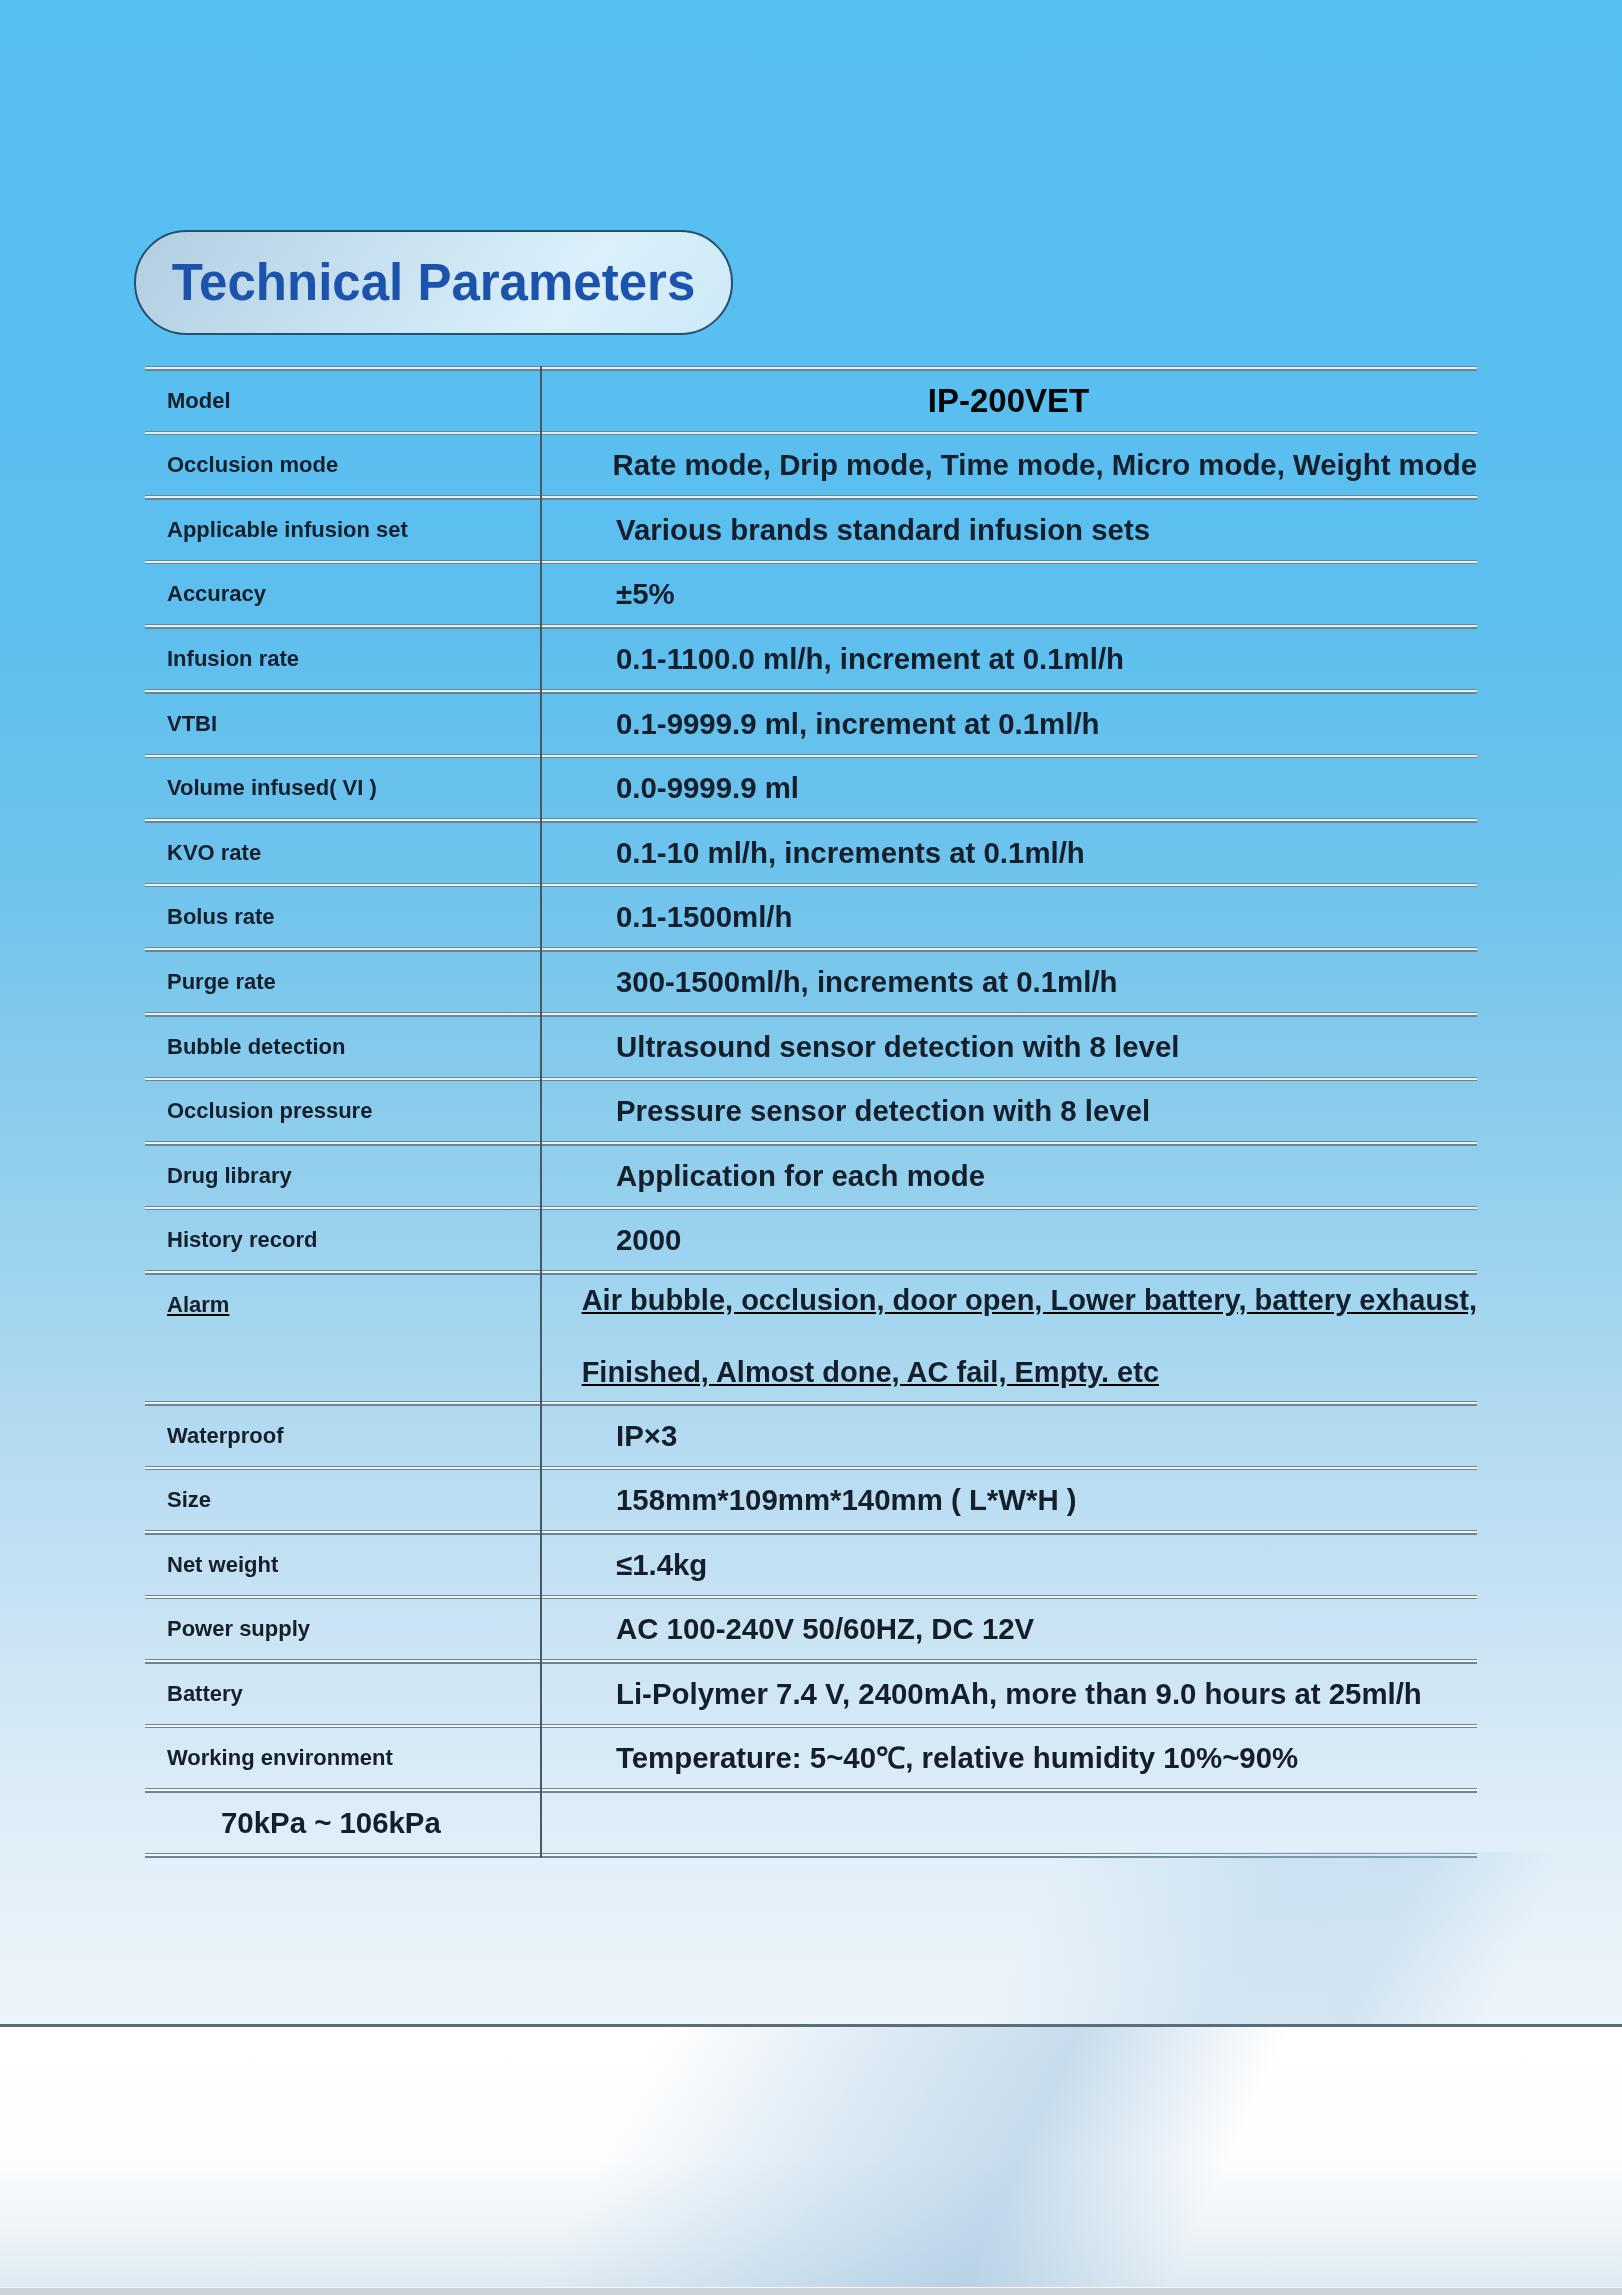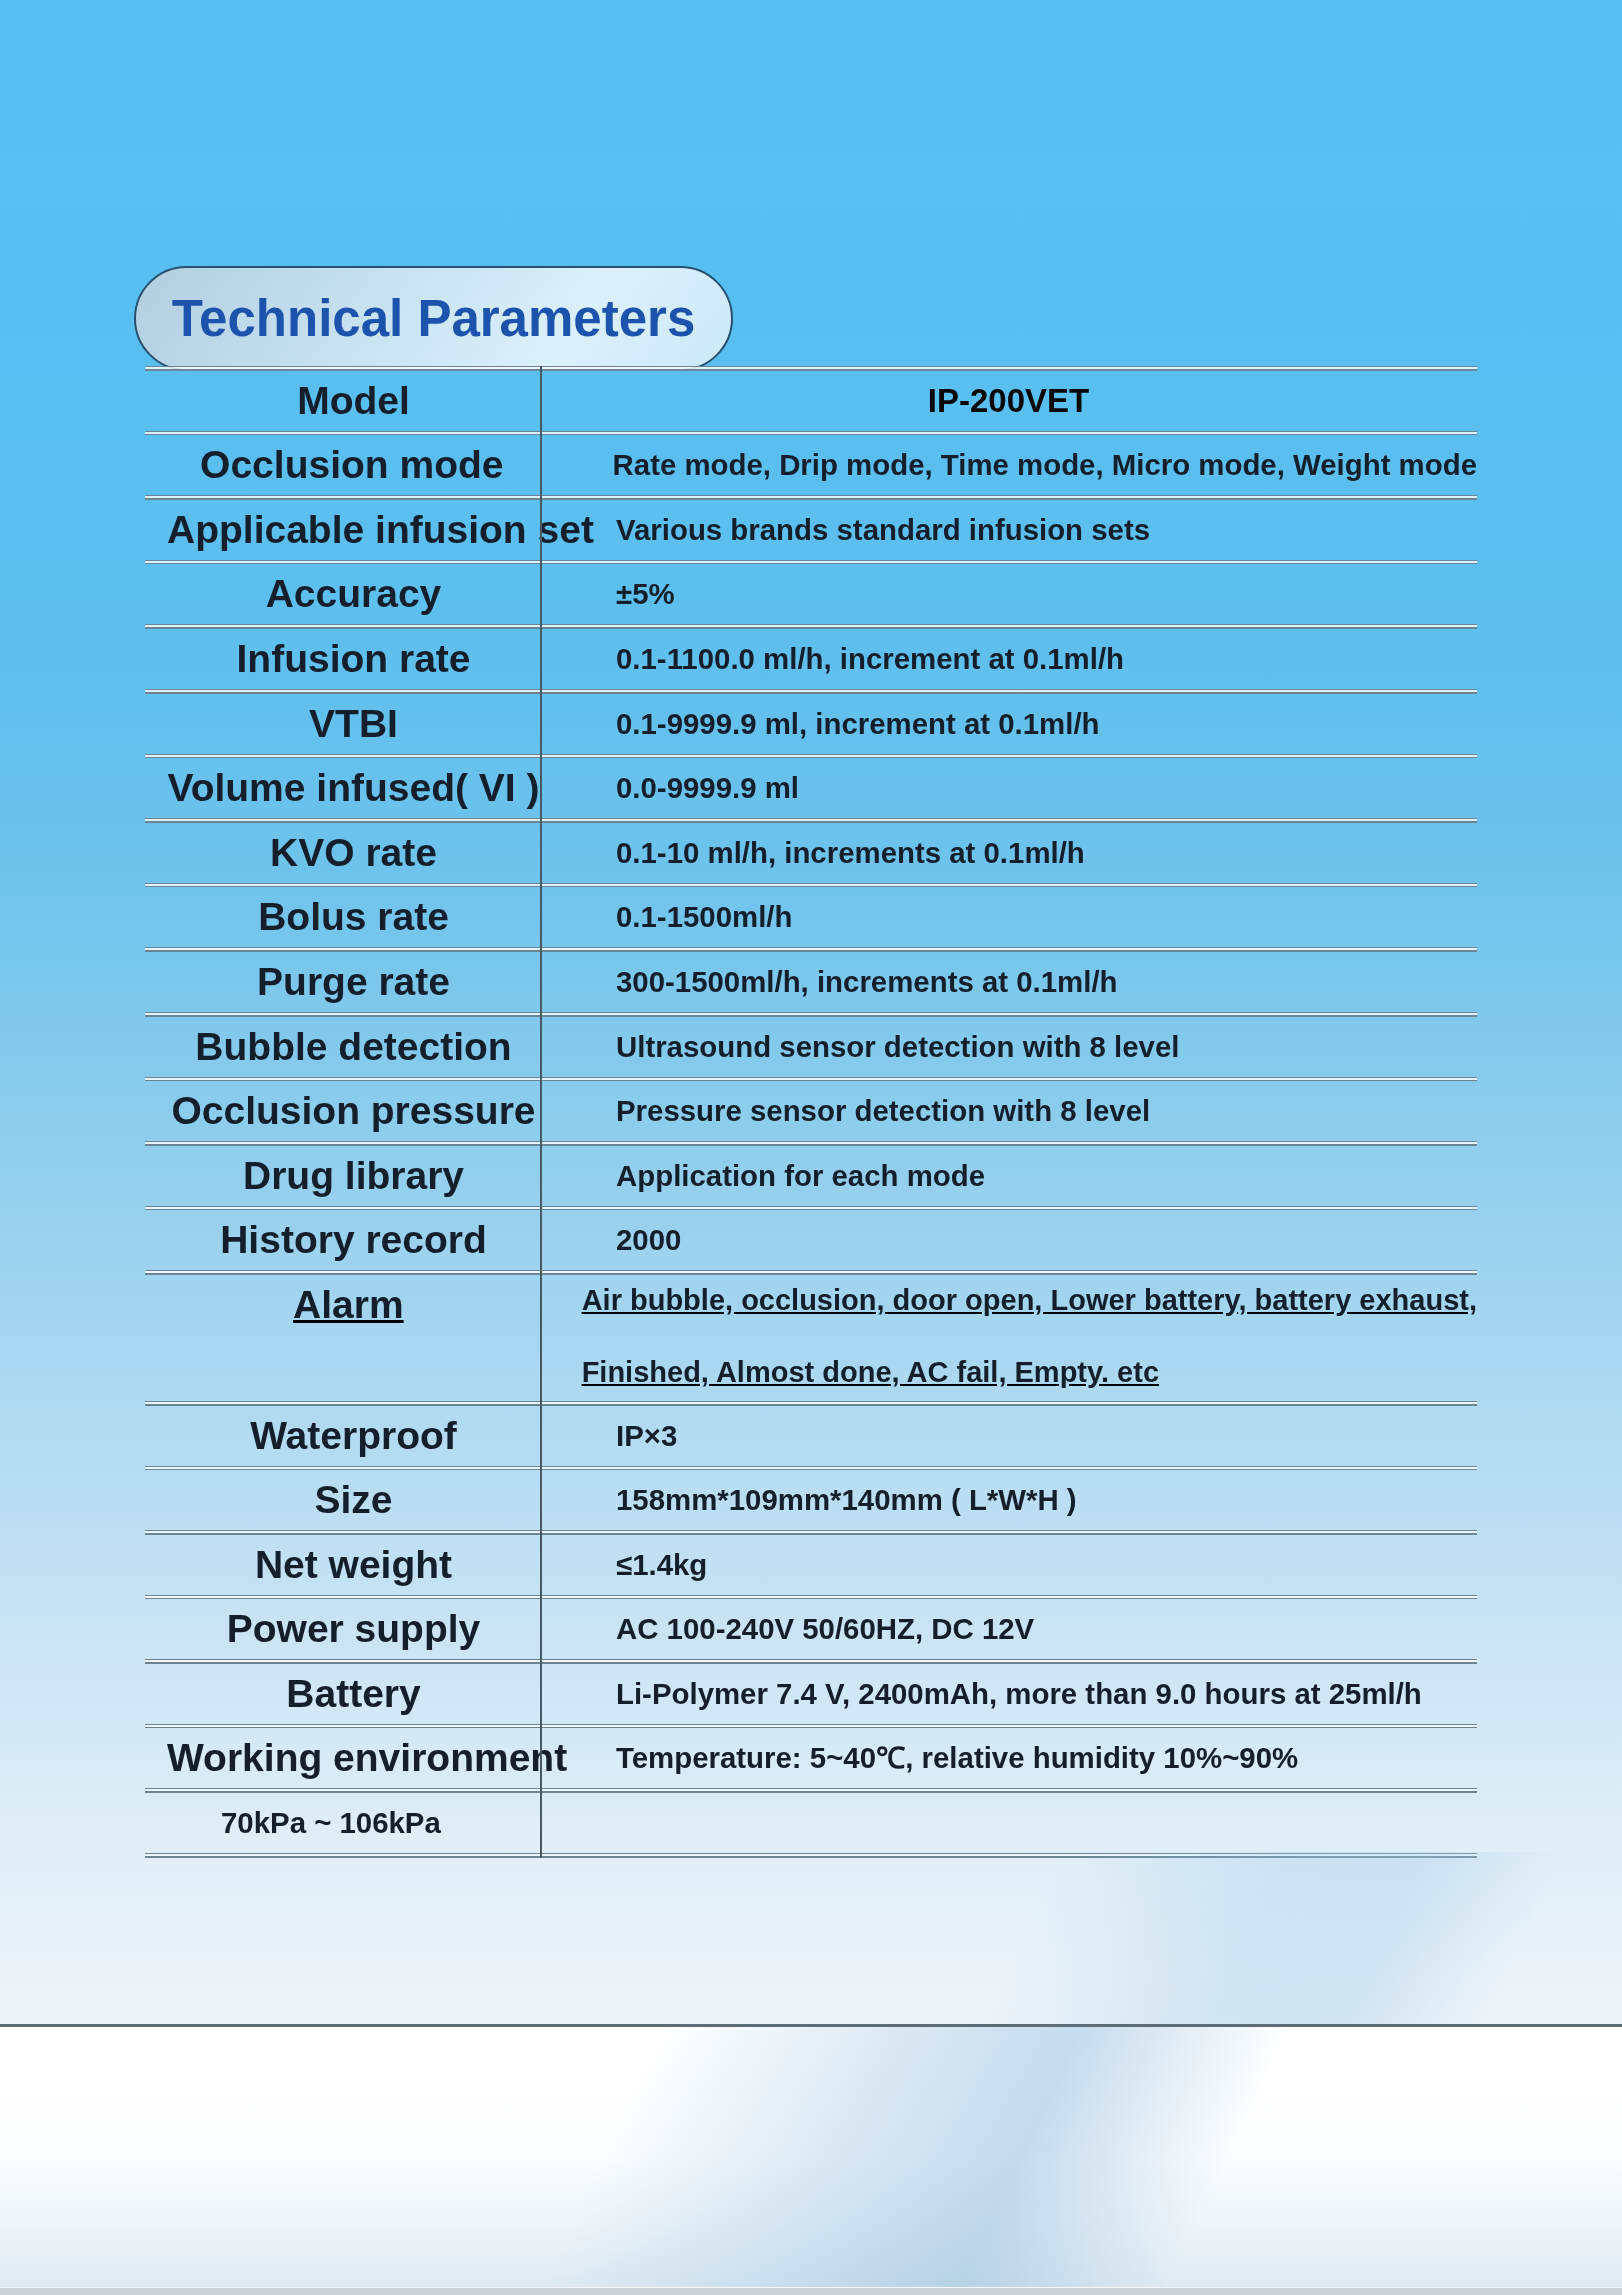--- a/index.html
+++ b/index.html
@@ -9,30 +9,30 @@
     background:linear-gradient(180deg,
       #56bff2 0%, #58bff0 16%, #5ebfee 28%, #6ec3ec 38%,
       #8accec 48%, #a6d6ef 58%, #c2e0f3 68%, #dbecf7 78%,
       #ebf3f9 86%, #f3f7fb 94%, #f4f8fb 100%);
   }
   
   .title-pill{
     position:absolute;left:134px;top:230px;width:599px;height:105px;
     border-radius:54px;border:2.6px solid #27506f;box-sizing:border-box;
     background:linear-gradient(125deg,#b2cedf 0%,#c8e2f1 40%,#dbf0fb 72%,#cde9f7 100%);
-    display:flex;align-items:center;justify-content:center;margin-top:36px;
+    display:flex;align-items:center;justify-content:center;
   }
   .title-pill span{font-size:51px;font-weight:bold;color:#1c53ac;letter-spacing:0;}
   
   .spec-table{position:absolute;left:145px;top:366px;width:1332px;}
   .sep{height:4.6px;background:linear-gradient(180deg,#6d8592 0 1.3px,rgba(244,252,255,.85) 1.3px 3.3px,#6d8592 3.3px 4.6px);}
   .t-row{position:relative;display:flex;height:60px;}
   .t-row.tall{height:126px;text-decoration:underline;}
   .cell{box-sizing:border-box;}
-  .cell.label{width:395px;padding-left:22px;font-size:39px;font-weight:bold;color:#151f2b;line-height:60px;white-space:nowrap;text-align:center;}
+  .cell.label{width:395px;padding-left:22px;font-size:22px;font-weight:bold;color:#151f2b;line-height:60px;white-space:nowrap;}
   .cell.value{flex:1;padding-left:76px;font-size:29.4px;font-weight:bold;color:#151f2b;line-height:60px;white-space:nowrap;}
   .t-row.model .cell.value{padding-left:0;text-align:center;color:#060606;font-size:33px;}
   .value-wrap{flex:1;display:flex;flex-direction:column;justify-content:space-between;box-sizing:border-box;padding:7.9px 0 11.8px 52px;}
   .value-wrap div{font-size:29px;font-weight:bold;color:#151f2b;line-height:34px;white-space:nowrap;}
   .vline{position:absolute;left:395px;top:0;width:2px;height:100%;background:#465964;z-index:2;}
   
   .pre-swoosh{position:absolute;left:785px;top:1852px;width:838px;height:172px;
     background:linear-gradient(115deg,rgba(255,255,255,0) 30%,rgba(150,195,228,.30) 55%,rgba(170,205,232,.40) 70%,rgba(255,255,255,0) 85%);}
   
   .footer-line{position:absolute;left:0;top:2024px;width:1623px;height:3.3px;background:#5d6d77;}

